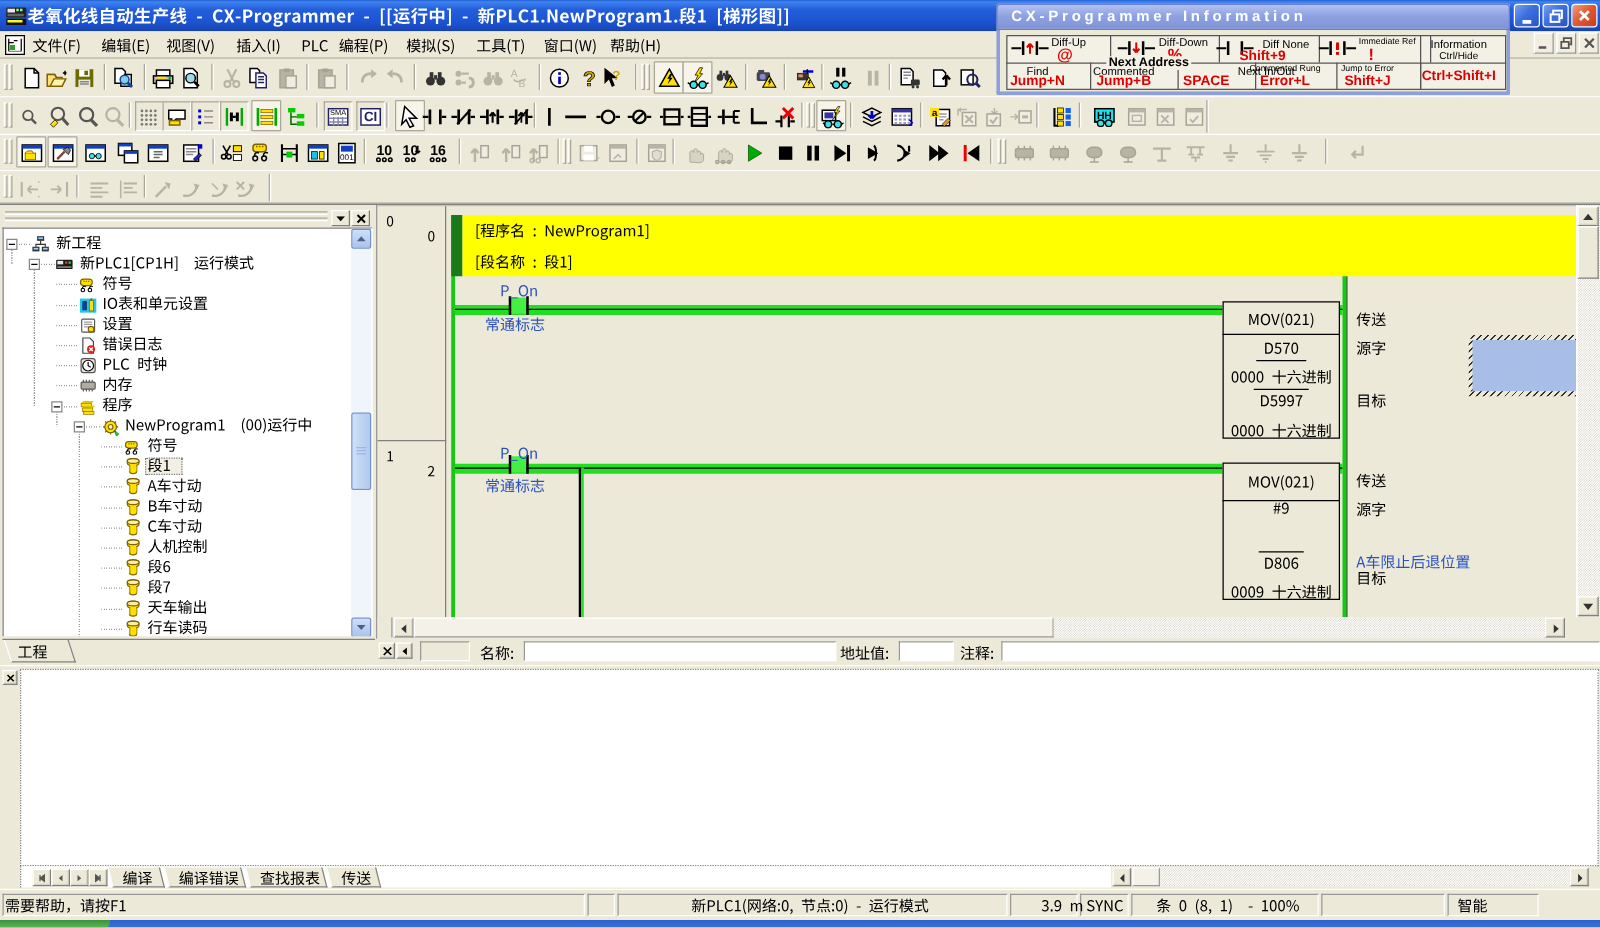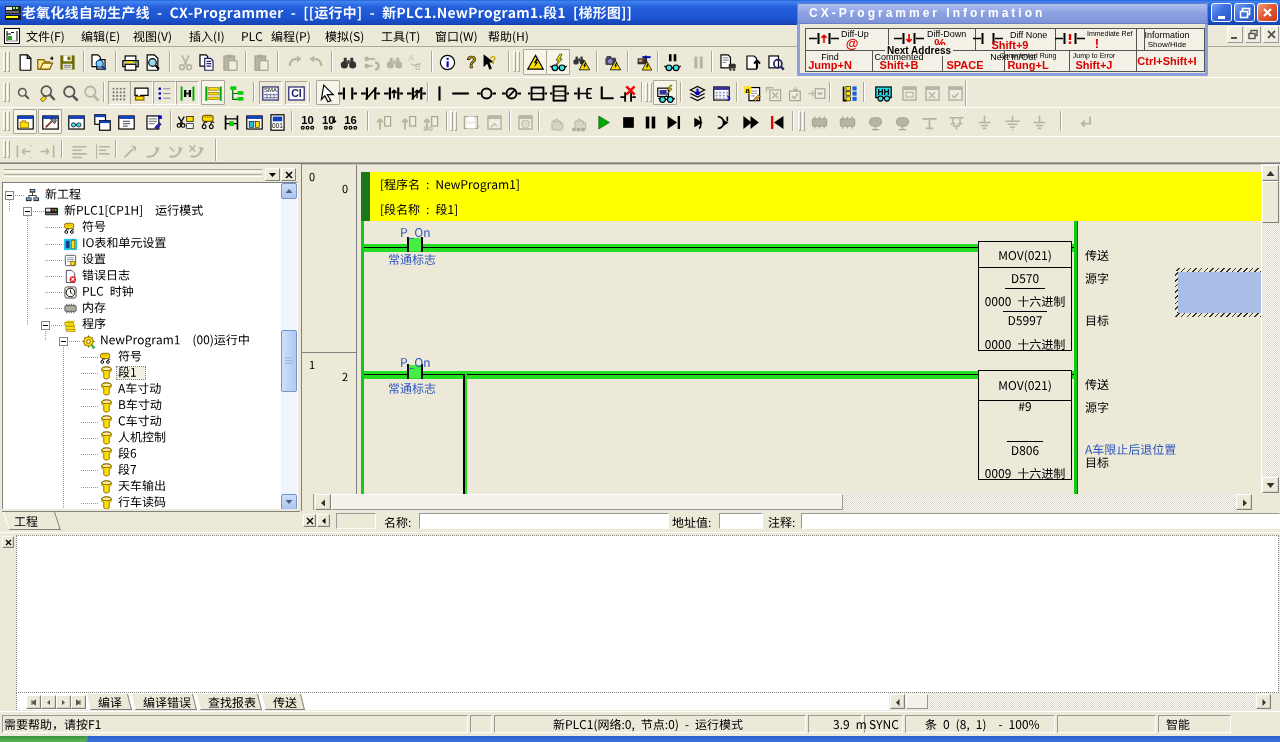--- a/index.html
+++ b/index.html
@@ -1102,31 +1102,31 @@
       </svg>
       <div style="font-family:'Liberation Sans',sans-serif;position:absolute;left:44px;top:26px;font:9px 'Liberation Sans',sans-serif;color:#000;white-space:nowrap;">Diff-Up</div>
       <div style="font-family:'Liberation Sans',sans-serif;position:absolute;left:55px;top:33px;font:bold 13px 'Liberation Sans',sans-serif;color:#d00;white-space:nowrap;transform:translateX(-50%);">@</div>
       <div style="font-family:'Liberation Sans',sans-serif;position:absolute;left:130px;top:26px;font:9px 'Liberation Sans',sans-serif;color:#000;white-space:nowrap;">Diff-Down</div>
       <div style="font-family:'Liberation Sans',sans-serif;position:absolute;left:143px;top:33px;font:bold 13px 'Liberation Sans',sans-serif;color:#d00;white-space:nowrap;transform:translateX(-50%);">%</div>
       <div style="font-family:'Liberation Sans',sans-serif;position:absolute;left:213px;top:27px;font:9px 'Liberation Sans',sans-serif;color:#000;white-space:nowrap;">Diff None</div>
       <div style="font-family:'Liberation Sans',sans-serif;position:absolute;left:213px;top:36px;font:bold 11px 'Liberation Sans',sans-serif;color:#d00;white-space:nowrap;transform:translateX(-50%);">Shift+9</div>
       <div style="font-family:'Liberation Sans',sans-serif;position:absolute;left:290px;top:27px;font:7px 'Liberation Sans',sans-serif;color:#000;white-space:nowrap;">Immediate Ref</div>
       <div style="font-family:'Liberation Sans',sans-serif;position:absolute;left:300px;top:33px;font:bold 13px 'Liberation Sans',sans-serif;color:#d00;white-space:nowrap;transform:translateX(-50%);">!</div>
       <div style="font-family:'Liberation Sans',sans-serif;position:absolute;left:370px;top:27px;font:9px 'Liberation Sans',sans-serif;color:#000;white-space:nowrap;transform:translateX(-50%);">Information</div>
-      <div style="font-family:'Liberation Sans',sans-serif;position:absolute;left:370px;top:37px;font:8px 'Liberation Sans',sans-serif;color:#000;white-space:nowrap;transform:translateX(-50%);">Show/Hide</div>
+      <div style="font-family:'Liberation Sans',sans-serif;position:absolute;left:370px;top:37px;font:8px 'Liberation Sans',sans-serif;color:#000;white-space:nowrap;transform:translateX(-50%);">Ctrl/Hide</div>
       <div style="font-family:'Liberation Sans',sans-serif;position:absolute;left:370px;top:52px;font:bold 11px 'Liberation Sans',sans-serif;color:#d00;white-space:nowrap;transform:translateX(-50%);">Ctrl+Shift+I</div>
       <div style="font-family:'Liberation Sans',sans-serif;position:absolute;left:88px;top:42px;font:10px 'Liberation Sans',sans-serif;color:#000;white-space:nowrap;"><span style="background:#f3f1e6;padding:0 2px;font-weight:bold">Next Address</span></div>
       <div style="font-family:'Liberation Sans',sans-serif;position:absolute;left:33px;top:49px;font:9px 'Liberation Sans',sans-serif;color:#000;white-space:nowrap;transform:translateX(-50%);">Find</div>
       <div style="font-family:'Liberation Sans',sans-serif;position:absolute;left:33px;top:56px;font:bold 11px 'Liberation Sans',sans-serif;color:#d00;white-space:nowrap;transform:translateX(-50%);">Jump+N</div>
       <div style="font-family:'Liberation Sans',sans-serif;position:absolute;left:102px;top:49px;font:9px 'Liberation Sans',sans-serif;color:#000;white-space:nowrap;transform:translateX(-50%);">Commented</div>
-      <div style="font-family:'Liberation Sans',sans-serif;position:absolute;left:102px;top:56px;font:bold 11px 'Liberation Sans',sans-serif;color:#d00;white-space:nowrap;transform:translateX(-50%);">Shift+B</div>
+      <div style="font-family:'Liberation Sans',sans-serif;position:absolute;left:102px;top:56px;font:bold 11px 'Liberation Sans',sans-serif;color:#d00;white-space:nowrap;transform:translateX(-50%);">Jump+B</div>
       <div style="font-family:'Liberation Sans',sans-serif;position:absolute;left:168px;top:49px;font:9px 'Liberation Sans',sans-serif;color:#000;white-space:nowrap;transform:translateX(-50%);margin-left:48px;">Next In/Out</div>
       <div style="font-family:'Liberation Sans',sans-serif;position:absolute;left:168px;top:56px;font:bold 11px 'Liberation Sans',sans-serif;color:#d00;white-space:nowrap;transform:translateX(-50%);">SPACE</div>
       <div style="font-family:'Liberation Sans',sans-serif;position:absolute;left:231px;top:49px;font:7px 'Liberation Sans',sans-serif;color:#000;white-space:nowrap;transform:translateX(-50%);">Commented Rung</div>
-      <div style="font-family:'Liberation Sans',sans-serif;position:absolute;left:231px;top:56px;font:bold 11px 'Liberation Sans',sans-serif;color:#d00;white-space:nowrap;transform:translateX(-50%);">Rung+L</div>
+      <div style="font-family:'Liberation Sans',sans-serif;position:absolute;left:231px;top:56px;font:bold 11px 'Liberation Sans',sans-serif;color:#d00;white-space:nowrap;transform:translateX(-50%);">Error+L</div>
       <div style="font-family:'Liberation Sans',sans-serif;position:absolute;left:297px;top:49px;font:7px 'Liberation Sans',sans-serif;color:#000;white-space:nowrap;transform:translateX(-50%);">Jump to Error</div>
       <div style="font-family:'Liberation Sans',sans-serif;position:absolute;left:297px;top:56px;font:bold 11px 'Liberation Sans',sans-serif;color:#d00;white-space:nowrap;transform:translateX(-50%);">Shift+J</div>
     </div>
 <svg style="position:absolute;left:0;top:0;z-index:50;pointer-events:none" width="1280" height="742" viewBox="0 0 1280 742">
       <defs>
         <path id="b8001" d="M809 811C777 762 741 715 702 671V729H488V850H363V729H136V619H363V520H45V409H399C282 332 153 268 18 220C43 195 84 145 101 118C168 145 235 177 300 212V77C300 -41 344 -75 501 -75C535 -75 701 -75 736 -75C868 -75 905 -36 921 113C888 120 836 138 808 157C801 51 791 32 728 32C685 32 544 32 510 32C437 32 425 39 425 78V133C569 164 725 207 847 256L748 343C669 306 547 265 425 234V285C485 323 543 364 598 409H956V520H723C797 592 863 671 921 756ZM488 520V619H654C621 585 585 551 548 520Z"></path>
         <path id="b6C27" d="M260 643V560H848V643ZM235 852C189 746 104 645 13 584C36 562 77 512 93 488C157 536 220 604 272 680H935V768H325L349 818ZM175 415C186 396 197 373 204 352H80V269H318V231H117V151H318V110H56V22H318V-90H435V22H681V110H435V151H630V231H435V269H663V352H547L590 415L523 432H688C692 129 716 -90 865 -90C942 -90 964 -35 972 97C948 114 918 145 896 173C894 87 889 30 874 30C815 30 805 242 808 523H150V432H241ZM282 432H470C460 407 443 377 429 352H320C313 375 298 407 282 432Z"></path>
         <path id="b5316" d="M284 854C228 709 130 567 29 478C52 450 91 385 106 356C131 380 156 408 181 438V-89H308V241C336 217 370 181 387 158C424 176 462 197 501 220V118C501 -28 536 -72 659 -72C683 -72 781 -72 806 -72C927 -72 958 1 972 196C937 205 883 230 853 253C846 88 838 48 794 48C774 48 697 48 677 48C637 48 631 57 631 116V308C751 399 867 512 960 641L845 720C786 628 711 545 631 472V835H501V368C436 322 371 284 308 254V621C345 684 379 750 406 814Z"></path>
         <path id="b7EBF" d="M48 71 72 -43C170 -10 292 33 407 74L388 173C263 133 132 93 48 71ZM707 778C748 750 803 709 831 683L903 753C874 778 817 817 777 840ZM74 413C90 421 114 427 202 438C169 391 140 355 124 339C93 302 70 280 44 274C57 245 75 191 81 169C107 184 148 196 392 243C390 267 392 313 395 343L237 317C306 398 372 492 426 586L329 647C311 611 291 575 270 541L185 535C241 611 296 705 335 794L223 848C187 734 118 613 96 582C74 550 57 530 36 524C49 493 68 436 74 413ZM862 351C832 303 794 260 750 221C741 260 732 304 724 351L955 394L935 498L710 457L701 551L929 587L909 692L694 659C691 723 690 788 691 853H571C571 783 573 711 577 641L432 619L451 511L584 532L594 436L410 403L430 296L608 329C619 262 633 200 649 145C567 93 473 53 375 24C402 -4 432 -45 447 -76C533 -45 615 -7 689 40C728 -40 779 -89 843 -89C923 -89 955 -57 974 67C948 80 913 105 890 133C885 52 876 27 857 27C832 27 807 57 786 109C855 166 915 231 963 306Z"></path>
         <path id="b81EA" d="M265 391H743V288H265ZM265 502V605H743V502ZM265 177H743V73H265ZM428 851C423 812 412 763 400 720H144V-89H265V-38H743V-87H870V720H526C542 755 558 795 573 835Z"></path>

